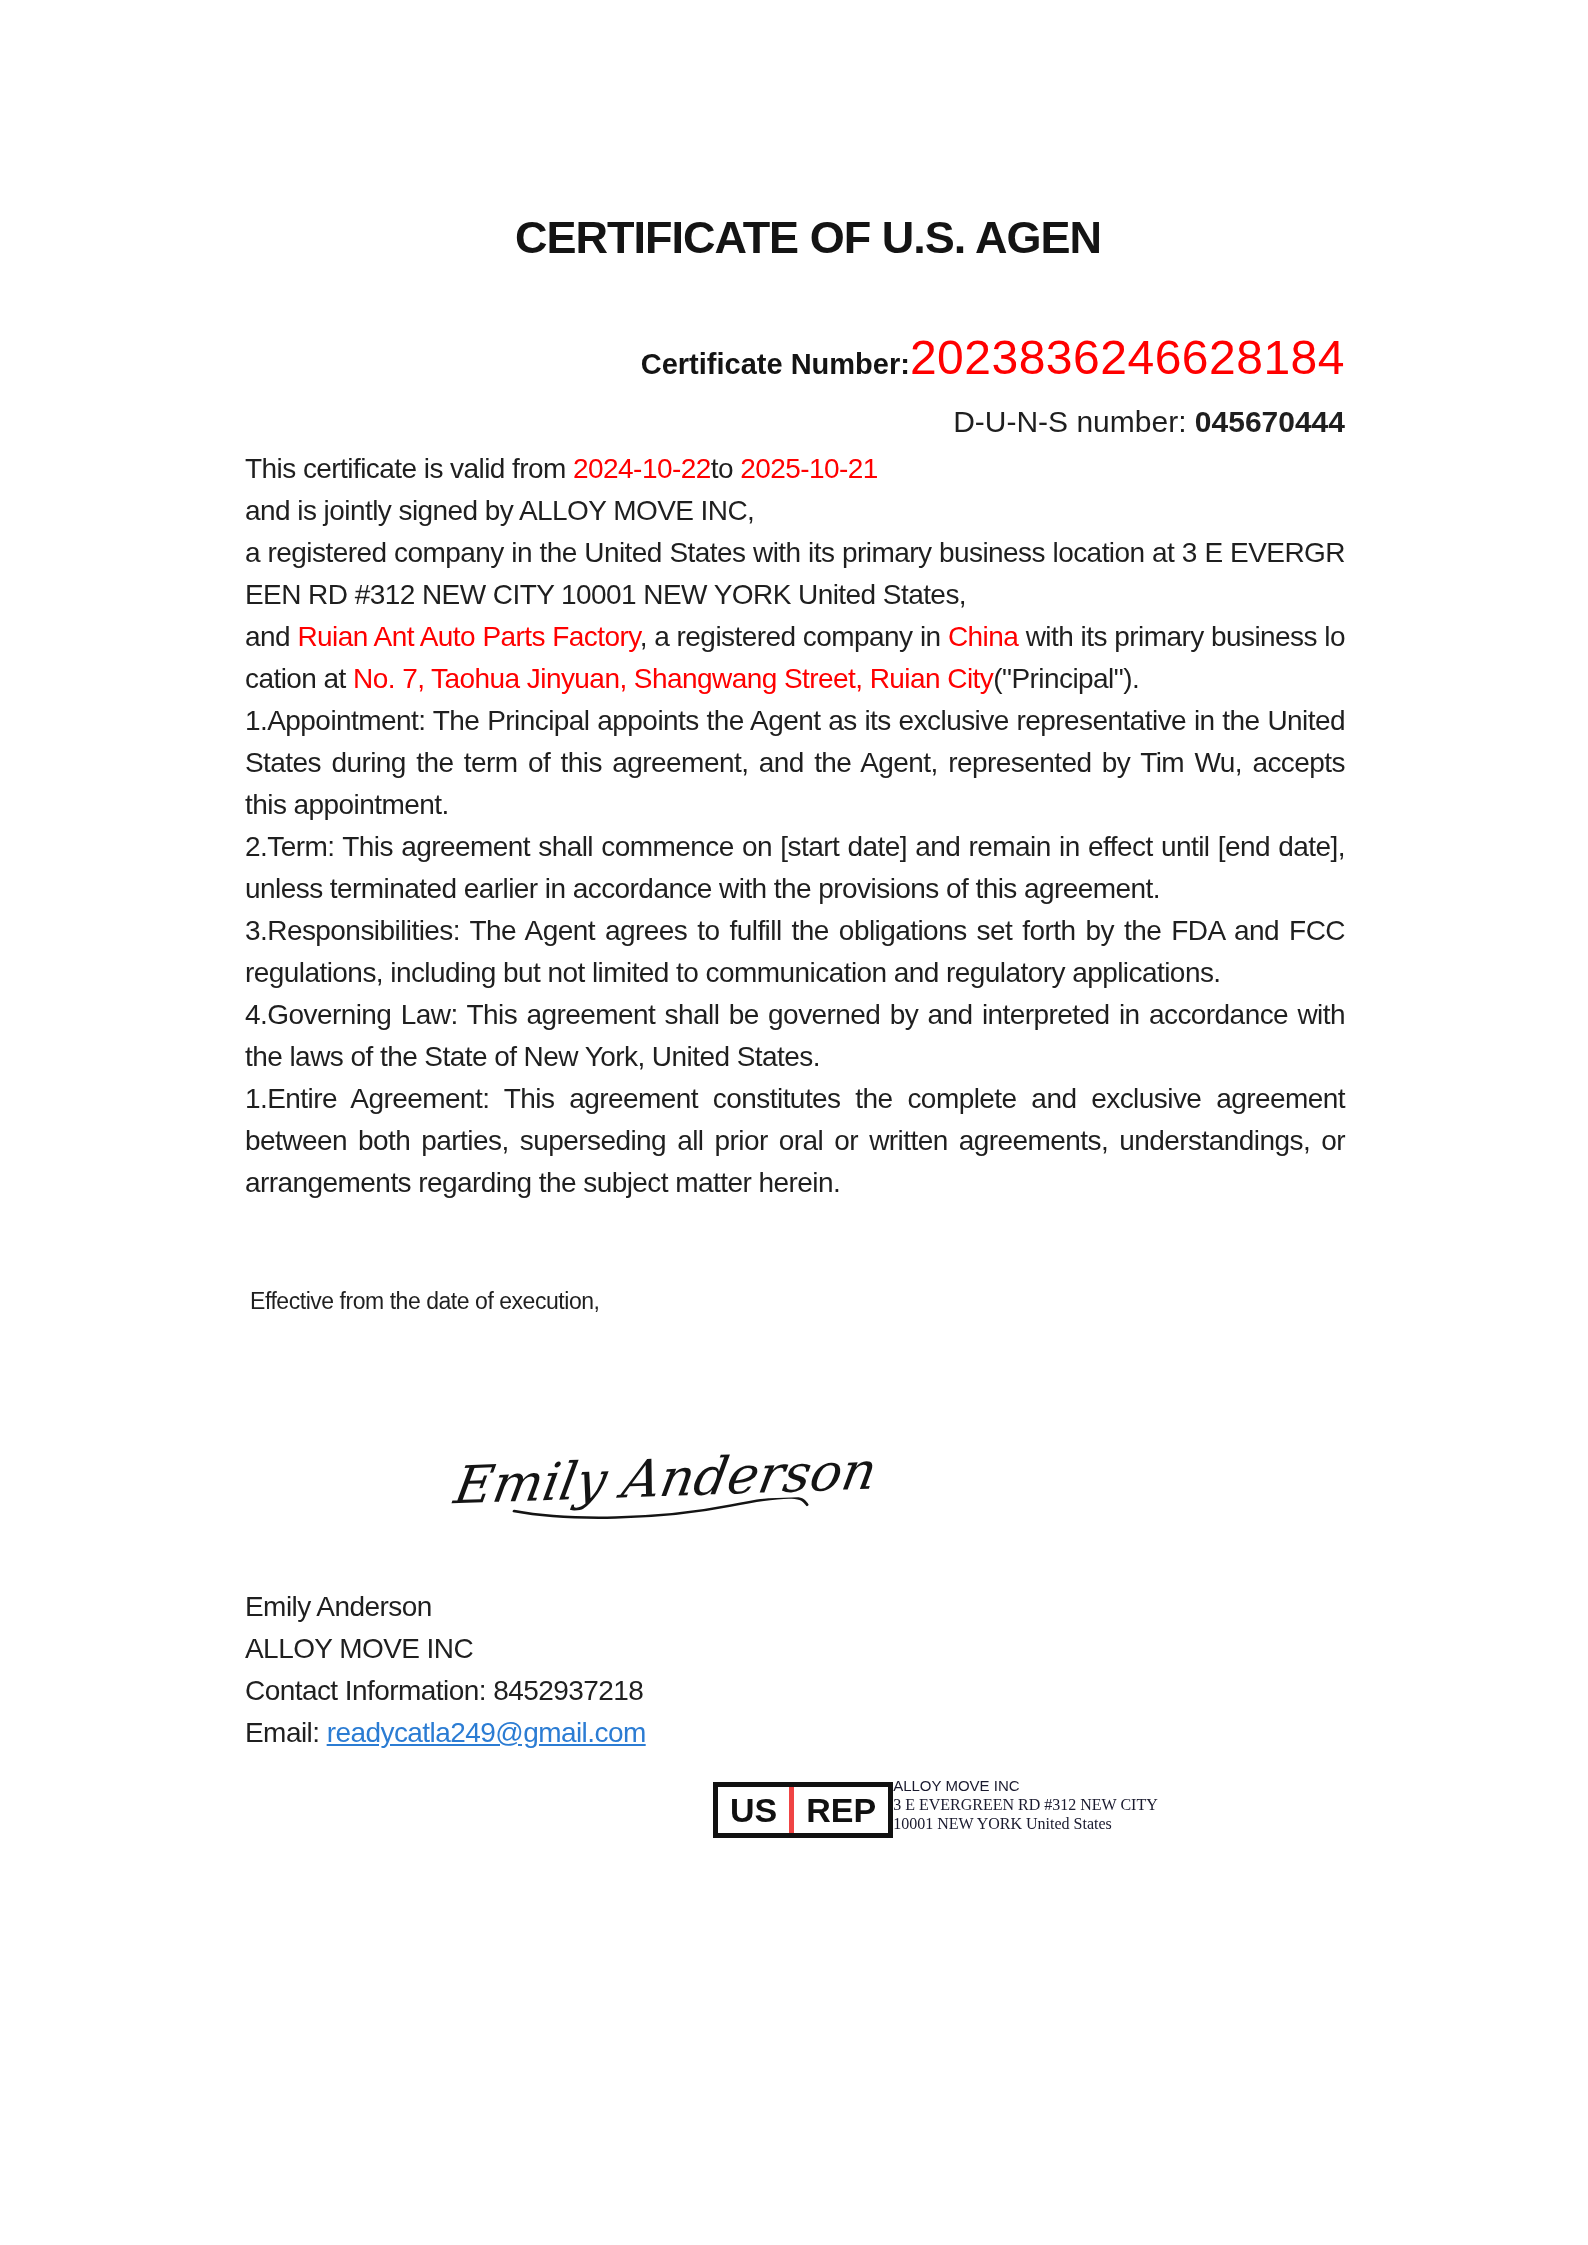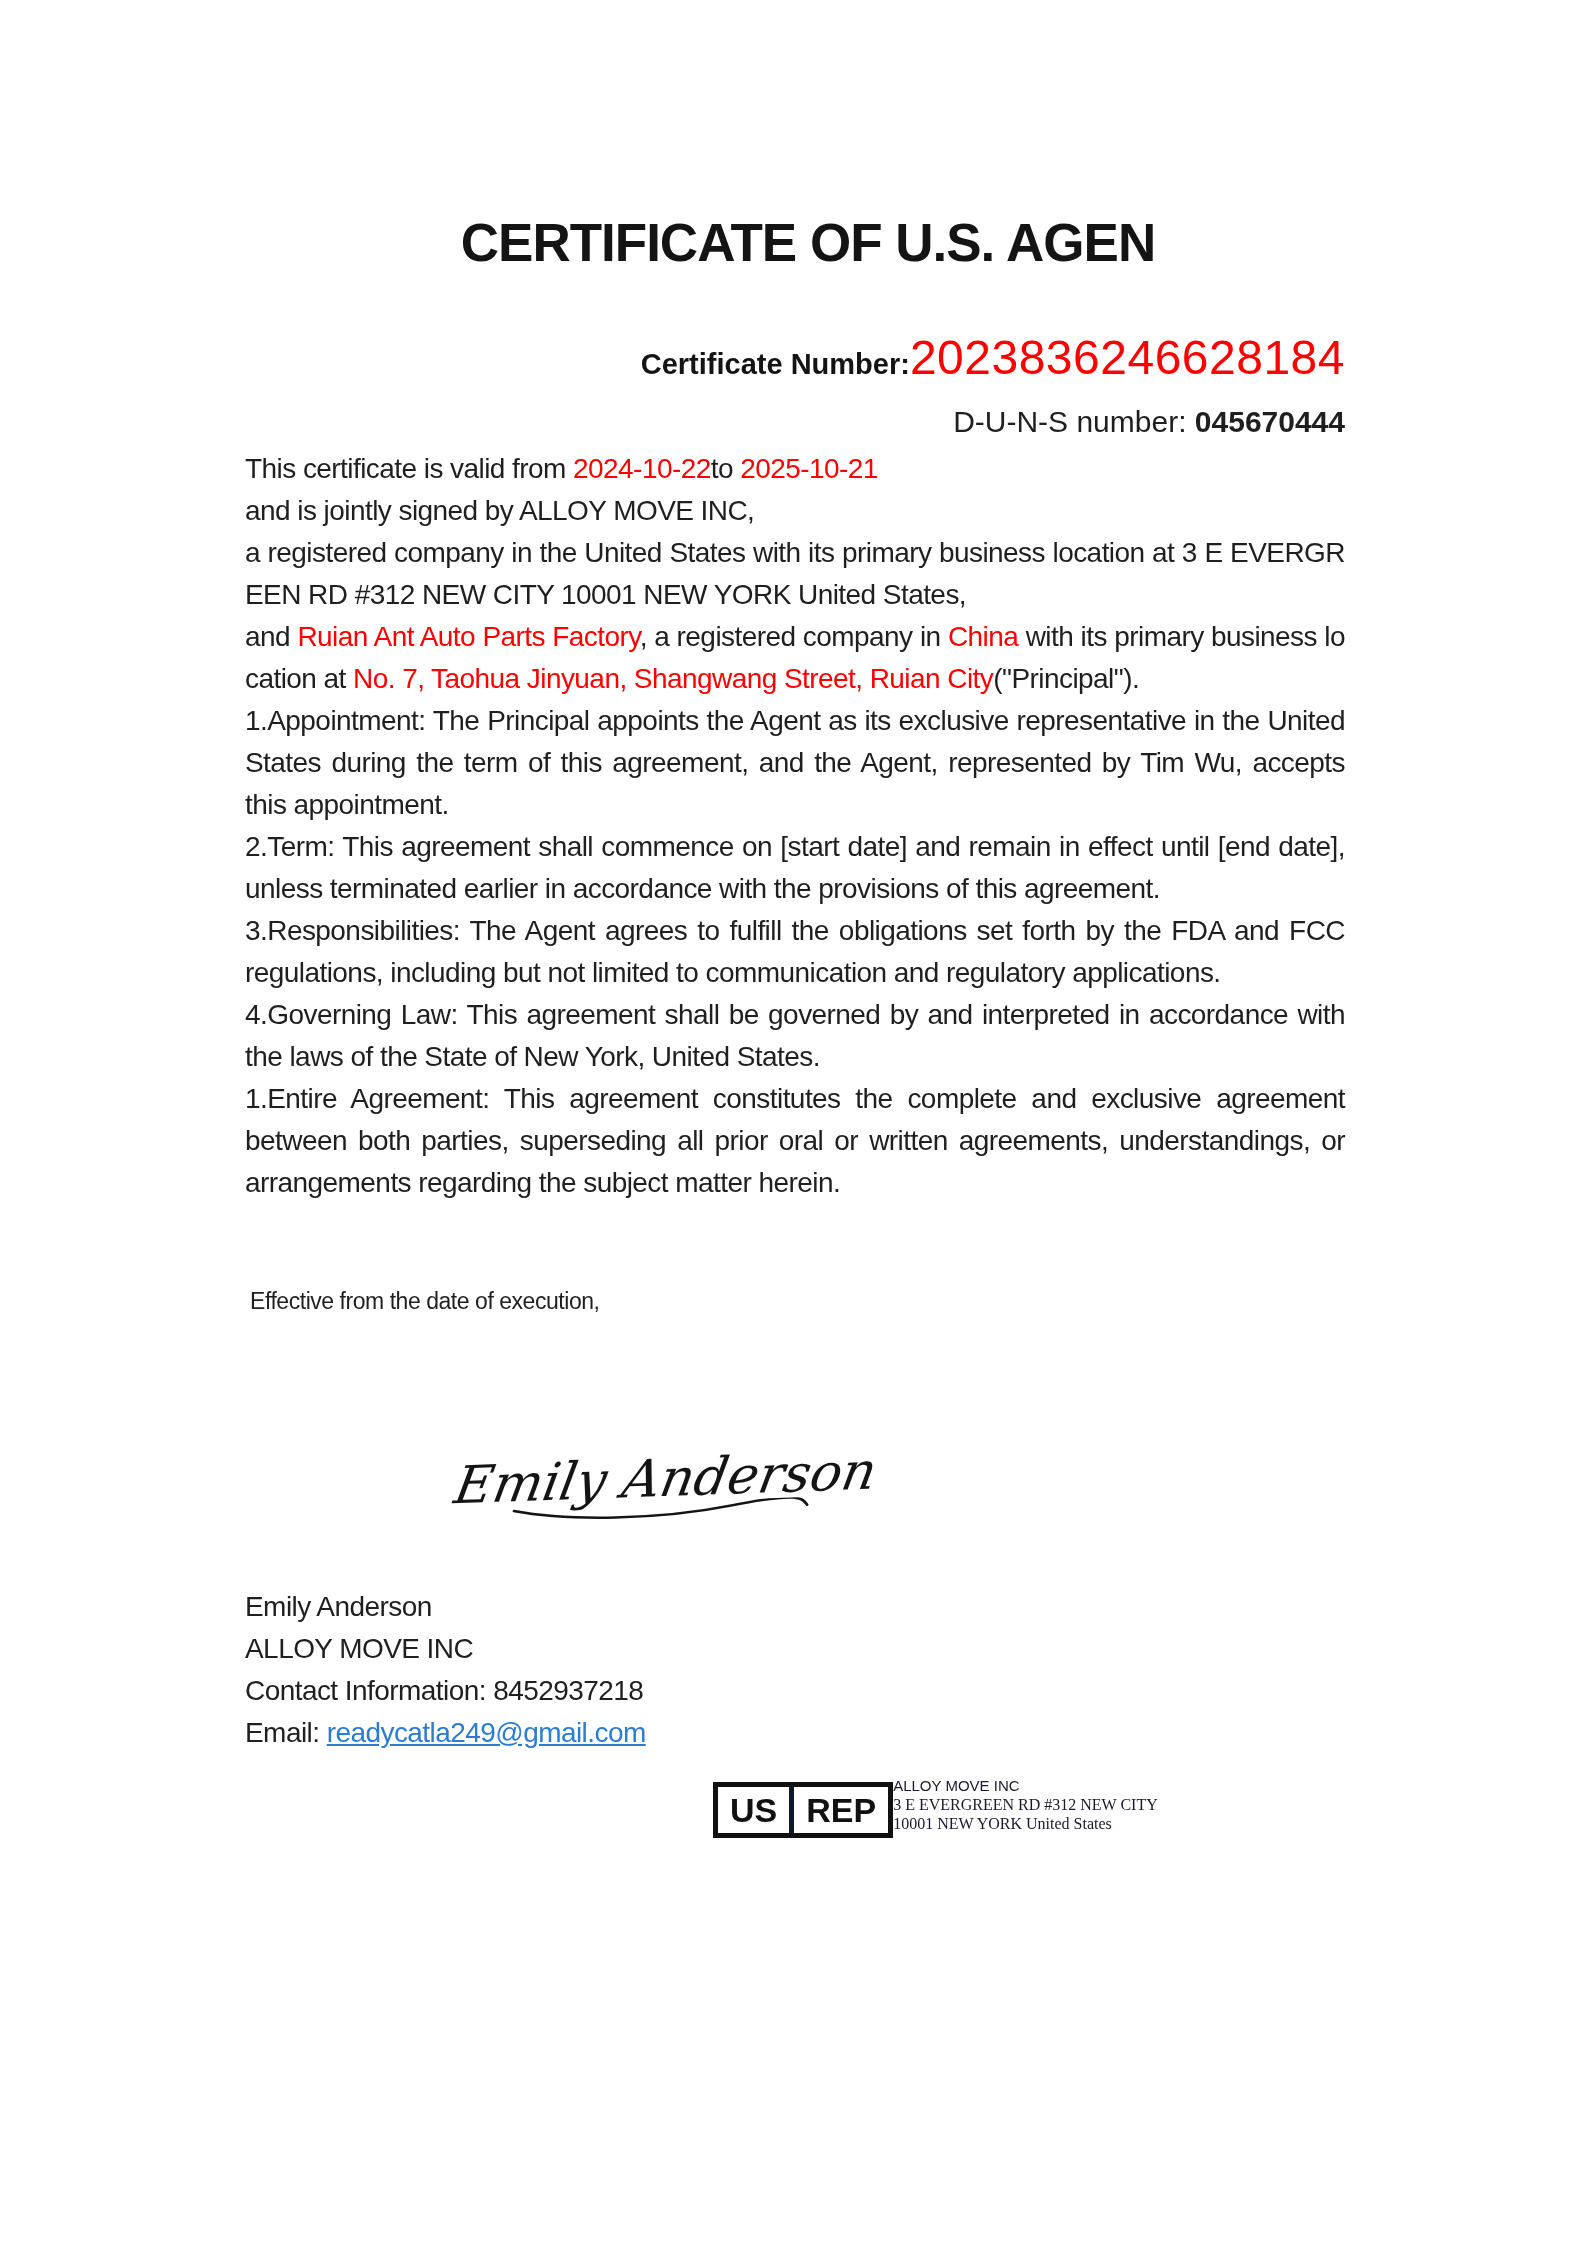--- a/index.html
+++ b/index.html
@@ -13,21 +13,21 @@
     position:relative;
     width:1588px;height:2245px;
     background:#ffffff;
     overflow:hidden;
     font-family:"Liberation Sans", sans-serif;
     color:var(--text);
   }
   .doc-title{
     position:absolute;top:212px;left:0;right:0;
     text-align:center;
-    font-size:53px;font-weight:700;letter-spacing:-1px;
+    font-size:45px;font-weight:700;letter-spacing:-1px;
     color:#141414;
     padding-left:28px;
   }
   .cert-line{
     position:absolute;top:334px;left:245px;width:1100px;
     text-align:right;line-height:1;white-space:nowrap;
   }
   .cert-label{font-size:29px;font-weight:700;color:#141414;vertical-align:baseline;}
   .cert-number{font-size:48px;font-weight:400;color:var(--red);vertical-align:baseline;letter-spacing:0.5px;}
   .duns-line{
@@ -70,21 +70,21 @@
   .usrep-mark{
     display:flex;margin-top:6px;
     border:5px solid #111;
     height:56px;
   }
   .usrep-cell{
     display:flex;align-items:center;justify-content:center;
     font-weight:700;font-size:34px;color:#111;
     padding:0 12px;height:100%;
   }
-  .usrep-cell.rep{border-left:5px solid #0f172a;}
+  .usrep-cell.rep{border-left:5px solid #ef4444;}
   .usrep-address{
     font-size:16px;line-height:19px;color:#1a1a2e;
     font-family:"Liberation Serif", serif;
   }
   .usrep-address .addr-sans{
     font-family:"Liberation Sans", sans-serif;font-size:15px;
   }
 </style>
 </head>
 <body>

